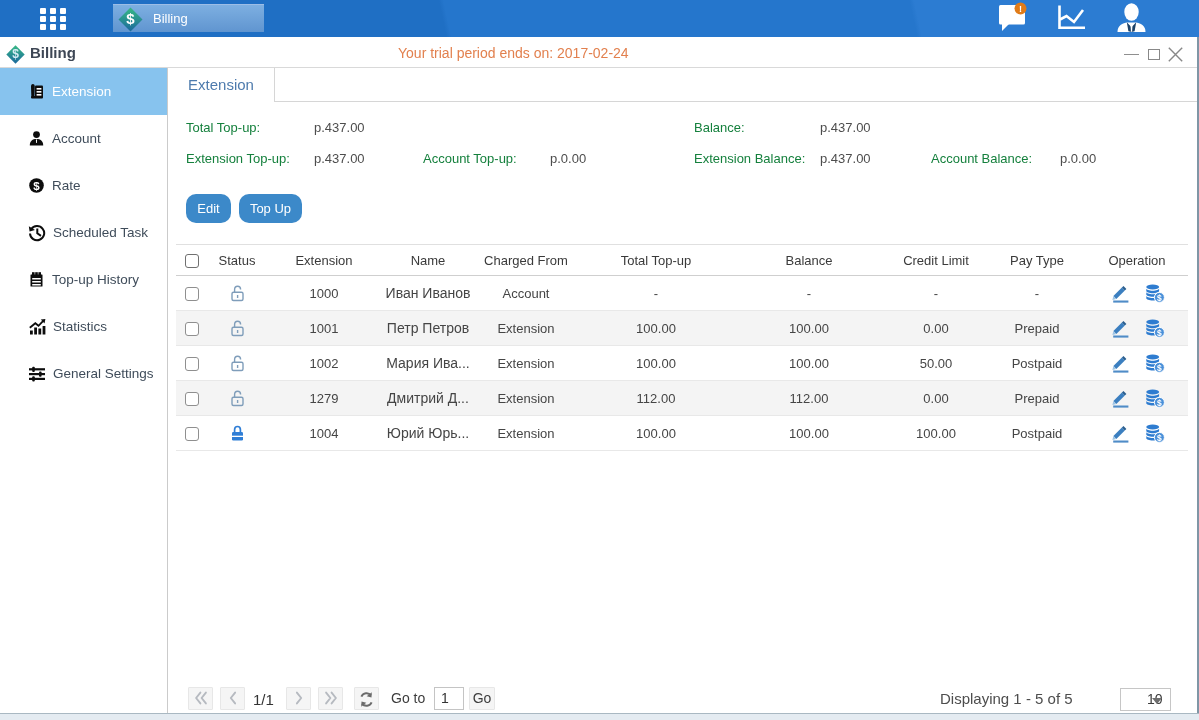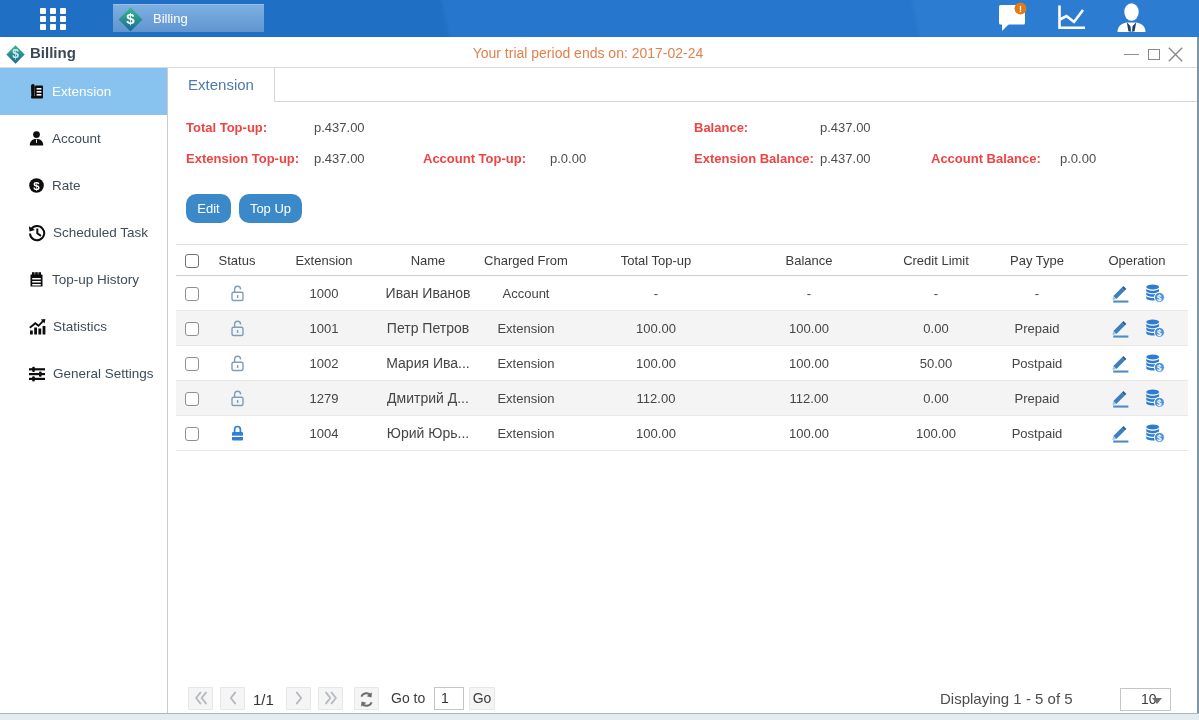--- a/index.html
+++ b/index.html
@@ -17,36 +17,36 @@
  background:linear-gradient(#7dafe1,#6095d0);border-top:1px solid #9cbde6;
  color:#fff;font-size:13px;line-height:28px}
 #toptab .lbl{position:absolute;left:40px;top:0}
 .diamond{position:absolute;transform:rotate(45deg);
  background:linear-gradient(135deg,#35b287 10%,#1d6f9b 90%)}
 .dollar{position:absolute;color:#fff;font-weight:bold;text-align:center}
 
 #titlebar{position:absolute;left:0;top:37px;width:1199px;height:31px;background:#fff;
  border-bottom:1px solid #d9d9d9}
 #apptitle{position:absolute;left:30px;top:7px;font-size:15px;font-weight:bold;color:#3e4755}
-#trial{position:absolute;left:398px;top:8px;width:380px;text-align:center;
+#trial{position:absolute;left:398px;top:8px;width:380px;
  font-size:14px;color:#e2804e}
 .winbtn{position:absolute;top:0}
 
 #sidebar{position:absolute;left:0;top:68px;width:168px;height:645px;background:#fff;
  border-right:1px solid #cbcbcb}
 .sitem{position:relative;height:47px;display:flex;align-items:center;padding-left:28px;
  font-size:13.5px;color:#3f4c5a}
 .sitem.sel{background:#87c3ee;color:#fff}
 .sitem svg{margin-right:7px;flex:none}
 
 #tabstrip-line{position:absolute;left:275px;top:101px;width:922px;height:1px;background:#d6d6d6}
 #tab-ext{position:absolute;left:168px;top:68px;width:107px;height:34px;background:#fff;
  border-right:1px solid #d6d6d6;text-align:center;line-height:34px;
  font-size:15px;color:#4e7bad}
-.slabel{position:absolute;font-size:13px;font-weight:bold;color:#ef4444}
+.slabel{position:absolute;font-size:13px;font-weight:normal;color:#15803d}
 .svalue{position:absolute;font-size:13px;color:#4d4d4d}
 .btn{position:absolute;top:194px;height:29px;background:#3c89c9;color:#fff;
  font-size:13px;text-align:center;line-height:29px;border-radius:10px}
 
 #tbl{position:absolute;left:176px;top:244px;width:1012px;border-collapse:collapse;
  table-layout:fixed;font-size:13px;color:#454545}
 #tbl th{height:31px;font-weight:normal;color:#3a3a3a;padding-top:2px;
  border-top:1px solid #e0e0e0;border-bottom:1px solid #cfcfcf;padding:0;text-align:center}
 #tbl td{height:35px;border-bottom:1px solid #e8e8e8;padding:0;text-align:center}
 #tbl tr.g td{background:#f4f4f4}
@@ -60,21 +60,21 @@
 #goto{position:absolute;left:391px;top:690px;font-size:14px;color:#3c3c3c}
 #goinput{position:absolute;left:434px;top:687px;width:30px;height:23px;
  border:1px solid #c4c4c4;background:#fff;font-size:14px;color:#333;
  line-height:21px;padding-left:6px}
 #gobtn{position:absolute;left:469px;top:687px;width:26px;height:23px;background:#f5f5f5;
  border:1px solid #e7e7e7;border-radius:1px;font-size:14px;color:#3c3c3c;
  text-align:center;line-height:21px}
 #displaying{position:absolute;left:940px;top:690px;width:170px;
  font-size:15px;color:#4d4d4d}
 #ddown{position:absolute;left:1120px;top:688px;width:51px;height:23px;background:#fff;
- border:1px solid #c6c6c6;font-size:14px;color:#3c3c3c;line-height:21px;padding-left:20px}
+ border:1px solid #c6c6c6;font-size:14px;color:#3c3c3c;line-height:21px;padding-left:26px}
 #ddown:after{content:"";position:absolute;right:8px;top:9px;border:5px solid transparent;
  border-top:6px solid #6e6e6e}
 
 #bstrip{position:absolute;left:0;top:713px;width:1199px;height:7px;background:#e4ebf1;
  border-top:1px solid #a9b8c2}
 #redge{position:absolute;left:1197px;top:37px;width:2px;height:676px;background:#7f96a6}
 </style>
 </head>
 <body>
 <div id="topbar">

